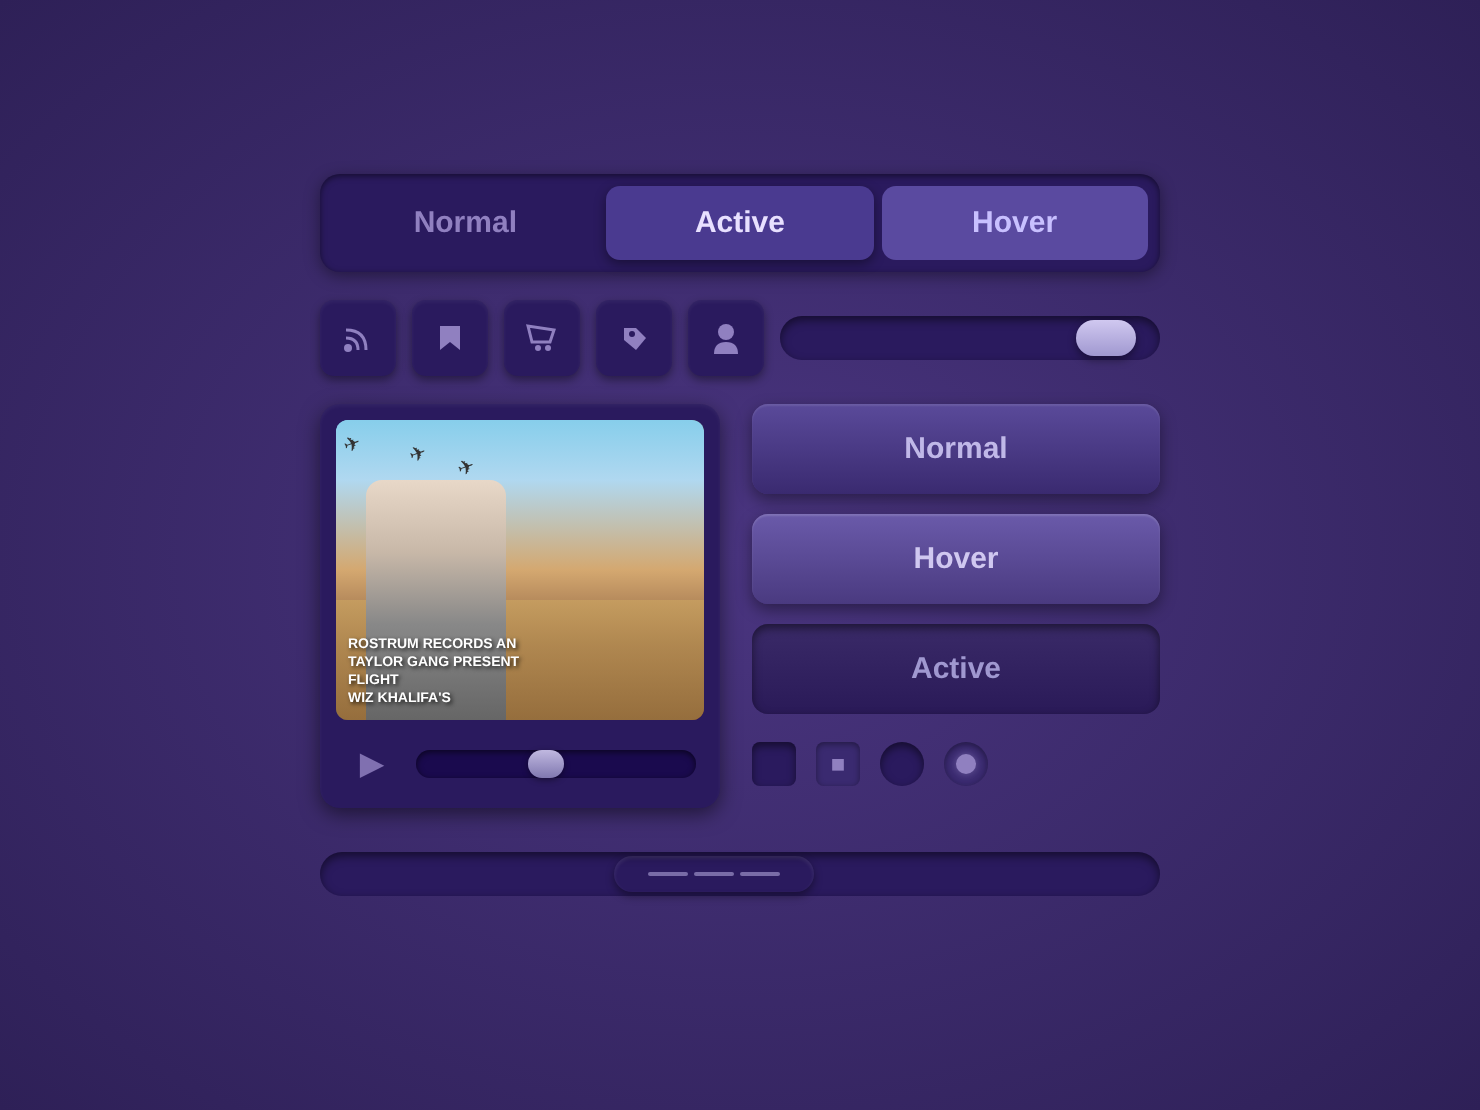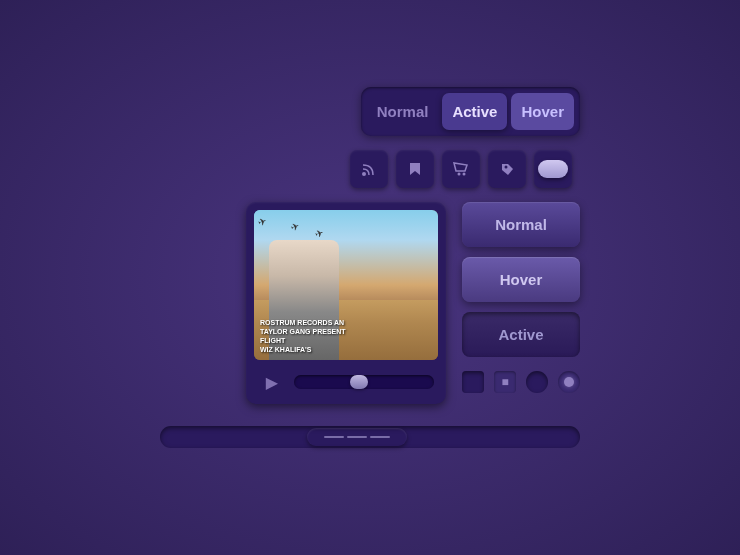--- a/index.html
+++ b/index.html
@@ -16,21 +16,20 @@
       justify-content: center;
       overflow: hidden;
     }
 
     .ui-container {
       width: 420px;
       display: flex;
       flex-direction: column;
       gap: 14px;
       margin-top: -20px;
-      align-items: flex-end;
     }
 
     
     .tab-bar {
       background: #2a1a5e;
       border-radius: 10px;
       display: flex;
       padding: 6px;
       gap: 4px;
       box-shadow: 0 2px 8px rgba(0,0,0,0.4), inset 0 1px 3px rgba(0,0,0,0.5);

